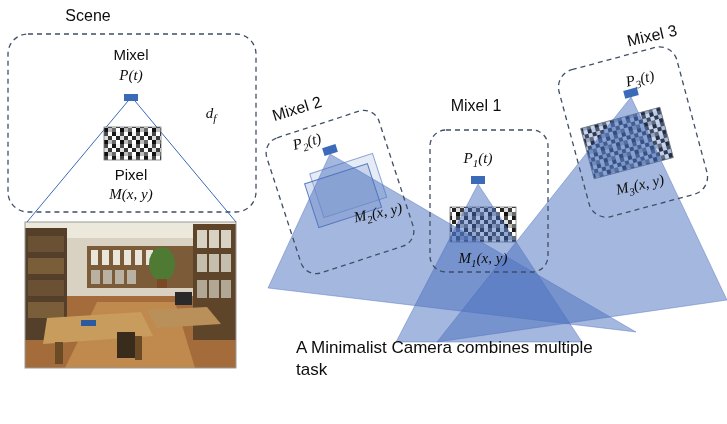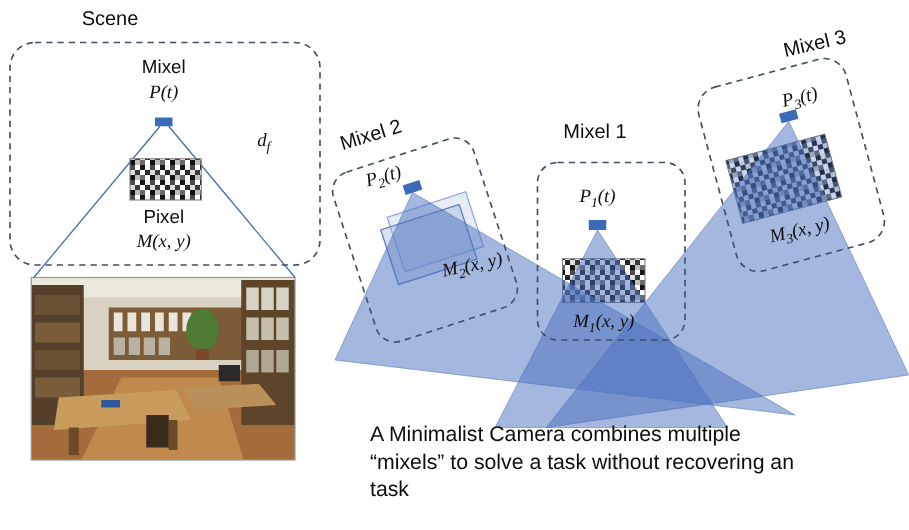--- a/index.html
+++ b/index.html
@@ -151,17 +151,16 @@
   <div class="lbl title" style="left:476px;top:106px">Mixel 1</div>
   <div class="lbl math" style="left:478px;top:158px"><span>P</span><sub>1</sub><span>(t)</span></div>
   <div class="lbl math" style="left:483px;top:258px"><span>M</span><sub>1</sub><span>(x, y)</span></div>
 
   <div class="lbl title" style="left:652px;top:36px;transform:translate(-50%,-50%) rotate(-13deg)">Mixel 3</div>
   <div class="lbl math" style="left:640px;top:79px;transform:translate(-50%,-50%) rotate(-13deg)"><span>P</span><sub>3</sub><span>(t)</span></div>
   <div class="lbl math" style="left:640px;top:185px;transform:translate(-50%,-50%) rotate(-13deg)"><span>M</span><sub>3</sub><span>(x, y)</span></div>
 
   <div class="caption">
     <div>A Minimalist Camera combines multiple</div>
-    <div>“mixels” to solve a task without recovering an</div>
     <div>task</div>
   </div>
 
 </div>
 
 </body></html>

